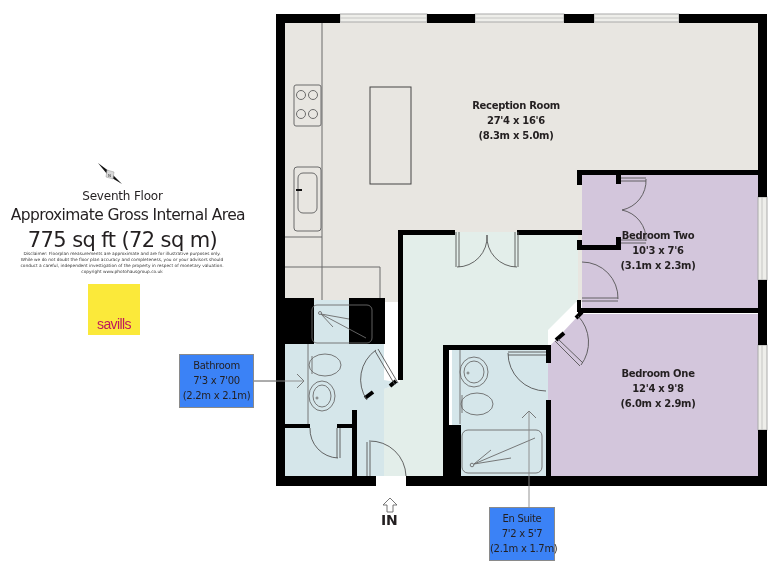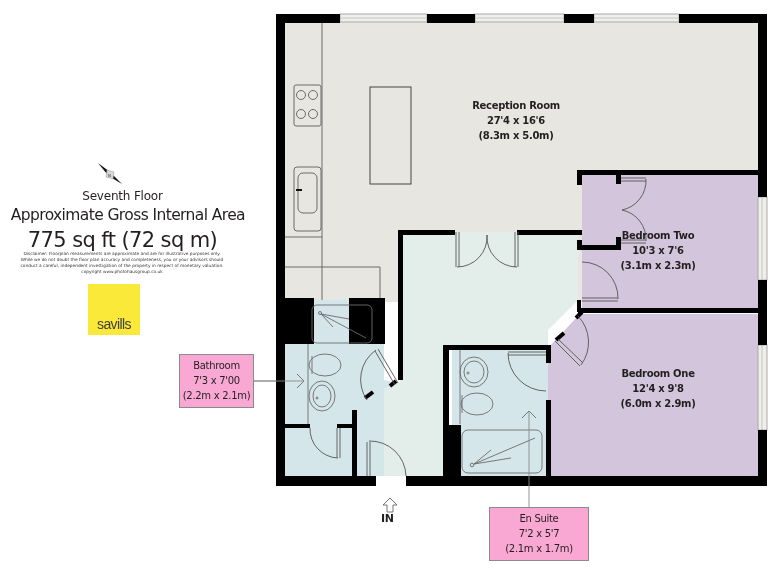--- a/index.html
+++ b/index.html
@@ -3,25 +3,25 @@
 <meta charset="utf-8">
 <style>
   html, body { margin: 0; padding: 0; background: #ffffff; }
   body { width: 768px; height: 576px; position: relative; overflow: hidden; font-family: "DejaVu Sans", sans-serif; color: #231f20; }
   .compass { position: absolute; left: 96px; top: 160px; width: 30px; height: 28px; }
   .floor-name { position: absolute; left: 0; top: 189px; width: 245px; text-align: center; font-size: 12px; letter-spacing: -0.2px; }
   .area-title { position: absolute; left: 0; top: 206px; width: 245px; text-align: right; font-size: 15.5px; letter-spacing: -0.6px; white-space: nowrap; }
   .area-value { position: absolute; left: 0; top: 228px; width: 245px; text-align: center; font-size: 21px; letter-spacing: -0.6px; }
   .disclaimer { position: absolute; left: 6px; top: 251px; width: 232px; text-align: center; font-size: 4.3px; line-height: 6px; color: #333; }
   .logo { position: absolute; left: 88px; top: 284px; width: 52px; height: 51px; background: #fbe93a; }
-  .logo span { position: absolute; left: 0; right: 0; bottom: 3px; text-align: center; color: #404040; font-size: 14px; letter-spacing: -0.6px; font-family: "Liberation Sans", sans-serif; }
+  .logo span { position: absolute; left: 0; right: 0; bottom: 3px; text-align: center; color: #be185d; font-size: 14px; letter-spacing: -0.6px; font-family: "Liberation Sans", sans-serif; }
   .plan { position: absolute; left: 0; top: 0; width: 768px; height: 576px; }
   .room-label { position: absolute; text-align: center; font-size: 10px; line-height: 15px; letter-spacing: -0.3px; color: #231f20; white-space: nowrap; font-weight: bold; }
-  .callout { position: absolute; background: #f9a8d4; border: 1px solid #8a8a8a; text-align: center; font-size: 10px; line-height: 15px; letter-spacing: -0.3px; box-sizing: border-box; padding-top: 3px; white-space: nowrap; }
-  .in-label { position: absolute; left: 381px; top: 512px; font-size: 11px; font-weight: bold; letter-spacing: -0.3px; }
+  .callout { position: absolute; background: #3b82f6; border: 1px solid #8a8a8a; text-align: center; font-size: 10px; line-height: 15px; letter-spacing: -0.3px; box-sizing: border-box; padding-top: 3px; white-space: nowrap; }
+  .in-label { position: absolute; left: 381px; top: 512px; font-size: 14px; font-weight: bold; letter-spacing: -0.3px; }
 </style>
 </head>
 <body>
 
 <div class="compass">
   <svg width="30" height="28" viewBox="0 0 30 28">
     <polygon points="2,3 14,12 11,14" fill="#111"></polygon>
     <polygon points="14,12 26,24 16,18" fill="#111"></polygon>
     <polygon points="11,10 18,12 17,19 10,17" fill="#d8d8d8" stroke="#999" stroke-width="0.5"></polygon>
     <text x="12" y="17" font-size="4" fill="#333" font-family="DejaVu Sans, sans-serif">N</text>
@@ -240,19 +240,19 @@
   <div>Bedroom One</div>
   <div>12'4 x 9'8</div>
   <div>(6.0m x 2.9m)</div>
 </div>
 
 <div class="callout" style="left:179px; top:354px; width:75px; height:54px;">
   <div>Bathroom</div>
   <div>7'3 x 7'00</div>
   <div>(2.2m x 2.1m)</div>
 </div>
-<div class="callout" style="left:489px; top:507px; width:100px; height:54px;">
+<div class="callout" style="left:489px; top:507px; width:66px; height:54px;">
   <div>En Suite</div>
   <div>7'2 x 5'7</div>
   <div>(2.1m x 1.7m)</div>
 </div>
 
 <div class="in-label">IN</div>
 
 </body></html>

